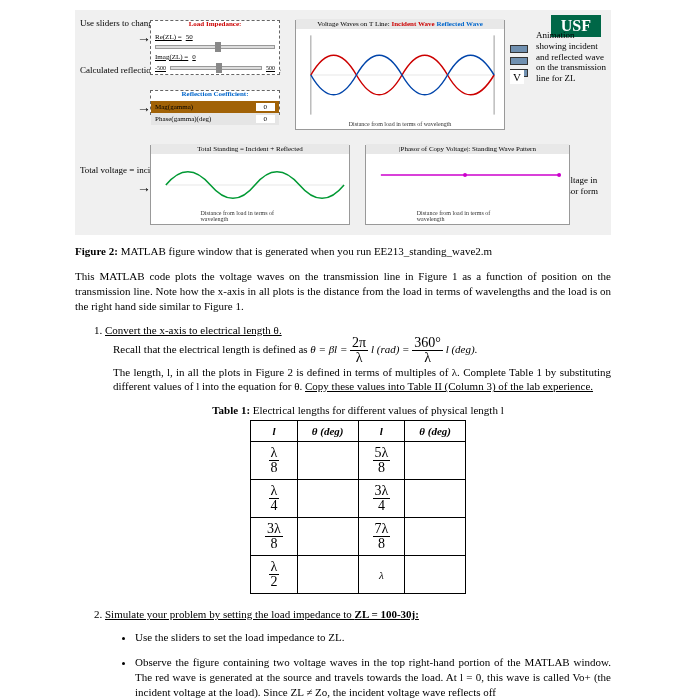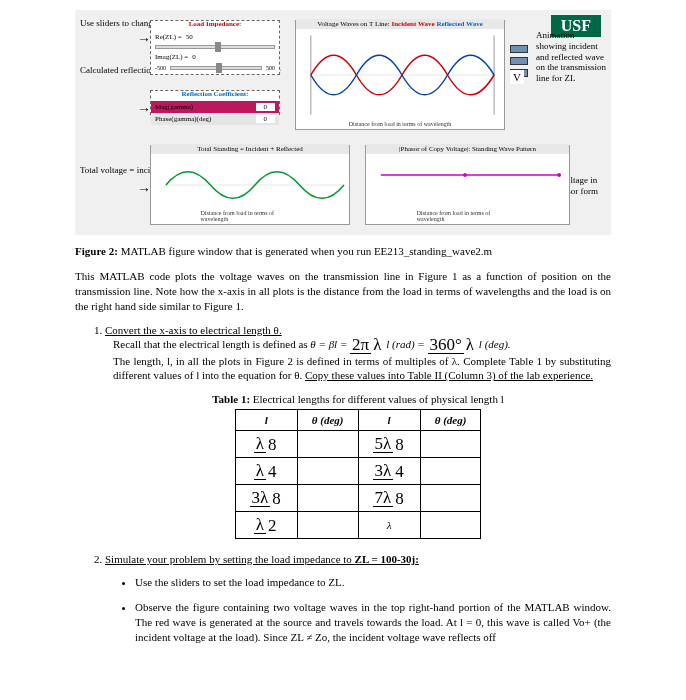--- a/index.html
+++ b/index.html
@@ -35,21 +35,21 @@
     .label-left-2 { top: 55px; left: 5px; }
     .label-left-3 { top: 155px; left: 5px; }
     .label-right-1 { top: 20px; right: 5px; text-align: left; }
     .label-right-2 { top: 165px; right: 5px; text-align: left; }
     
     .panel {
       position: absolute;
       background: #fff;
       border: 1px solid #999;
     }
-    .panel-tl { top: 10px; left: 75px; width: 130px; height: 55px; border: 1px dashed #666; }
+    .panel-tl { top: 10px; left: 75px; width: 130px; height: 55px; border: 1px dashed #666; text-decoration: underline; }
     .panel-tr { top: 10px; left: 220px; width: 210px; height: 110px; }
     .panel-ml { top: 80px; left: 75px; width: 130px; height: 25px; border: 1px dashed #666; }
     .panel-bl { top: 135px; left: 75px; width: 200px; height: 80px; }
     .panel-br { top: 135px; left: 290px; width: 205px; height: 80px; }
     
     .panel-title {
       position: absolute;
       top: -2px;
       left: 0;
       right: 0;
@@ -128,25 +128,25 @@
     }
     table.data td, table.data th {
       border: 1px solid #000;
       padding: 4px 14px;
       text-align: center;
       vertical-align: middle;
     }
     table.data th { font-style: italic; font-weight: bold; }
     .frac {
       display: inline-flex;
-      flex-direction: row;
+      flex-direction: column;
       align-items: center;
       vertical-align: middle;
       line-height: 1;
-      font-size: 17px;
+      font-size: 14px;
     }
     .frac .num { border-bottom: 1px solid #000; padding: 0 2px; }
     .frac .den { padding: 0 2px; }
     
     ul.bullets { list-style: disc; padding-left: 30px; margin-top: 10px; }
     ul.bullets li { margin-bottom: 10px; text-align: justify; line-height: 1.35; }
     
     .arrow {
       position: absolute;
       font-size: 14px;
@@ -233,21 +233,21 @@
       </div>
     <div class="legend-item">
         <div class="legend-swatch" style="background:#7090b0"></div>
       </div>
   </div>
   <div class="v-badge">V</div>
 
   <div class="panel panel-ml">
     <div class="panel-title panel-title-blue">Reflection Coefficient:</div>
     <div style="height:10px"></div>
-    <div class="slider-row" style="background:#be185d">
+    <div class="slider-row" style="background:#a16207">
       <span>Mag(gamma)</span>
       <span style="margin-left:auto;background:#fff;padding:0 8px">0</span>
     </div>
     <div class="slider-row" style="background:#e5e5e5">
       <span>Phase(gamma)(deg)</span>
       <span style="margin-left:auto;background:#fff;padding:0 8px">0</span>
     </div>
   </div>
 
   <div class="panel panel-bl">

